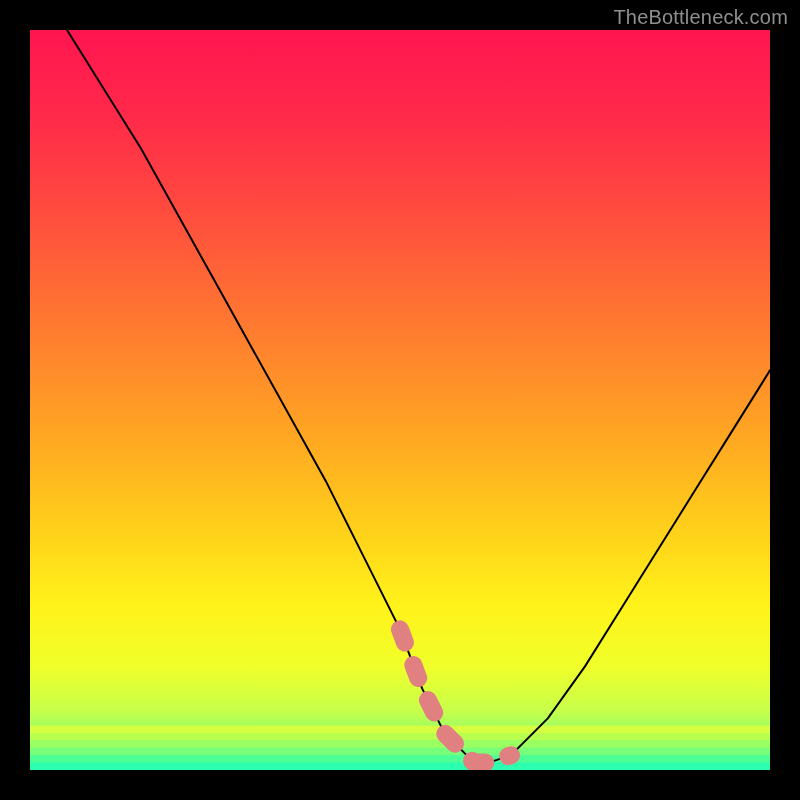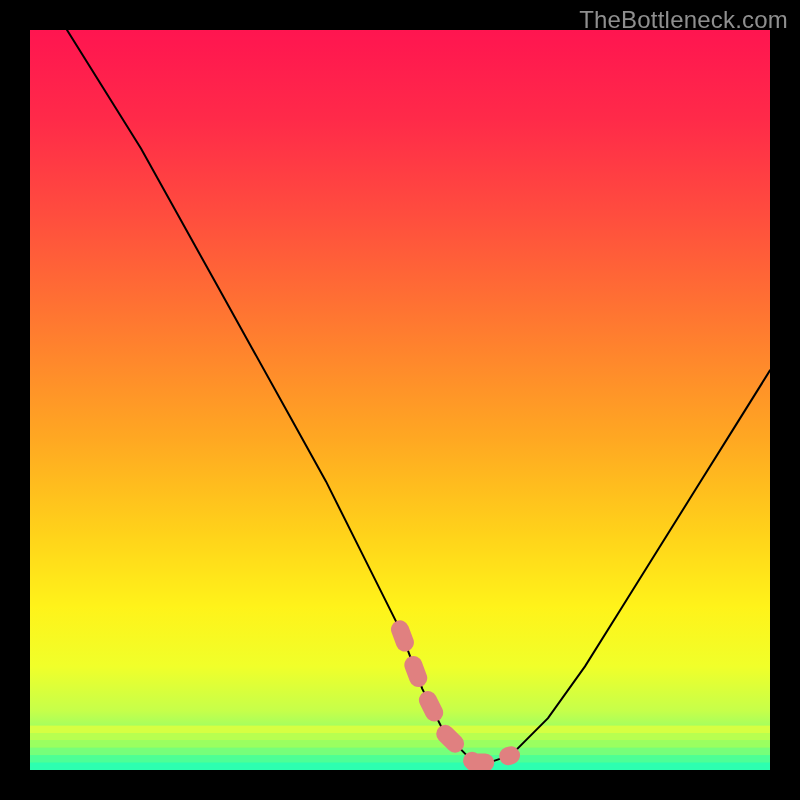--- a/index.html
+++ b/index.html
@@ -20,21 +20,21 @@
   .frame svg {
     display: block;
     width: 740px;
     height: 740px;
   }
   .watermark {
     position: absolute;
     top: 6px;
     right: 12px;
     font-family: Arial, Helvetica, sans-serif;
-    font-size: 24px;
+    font-size: 20px;
     color: #8f8f8f;
     letter-spacing: 0.2px;
     font-weight: 500;
   }
 </style>
 </head>
 <body>
 
 <div class="frame">
   <svg viewBox="0 0 740 740">

